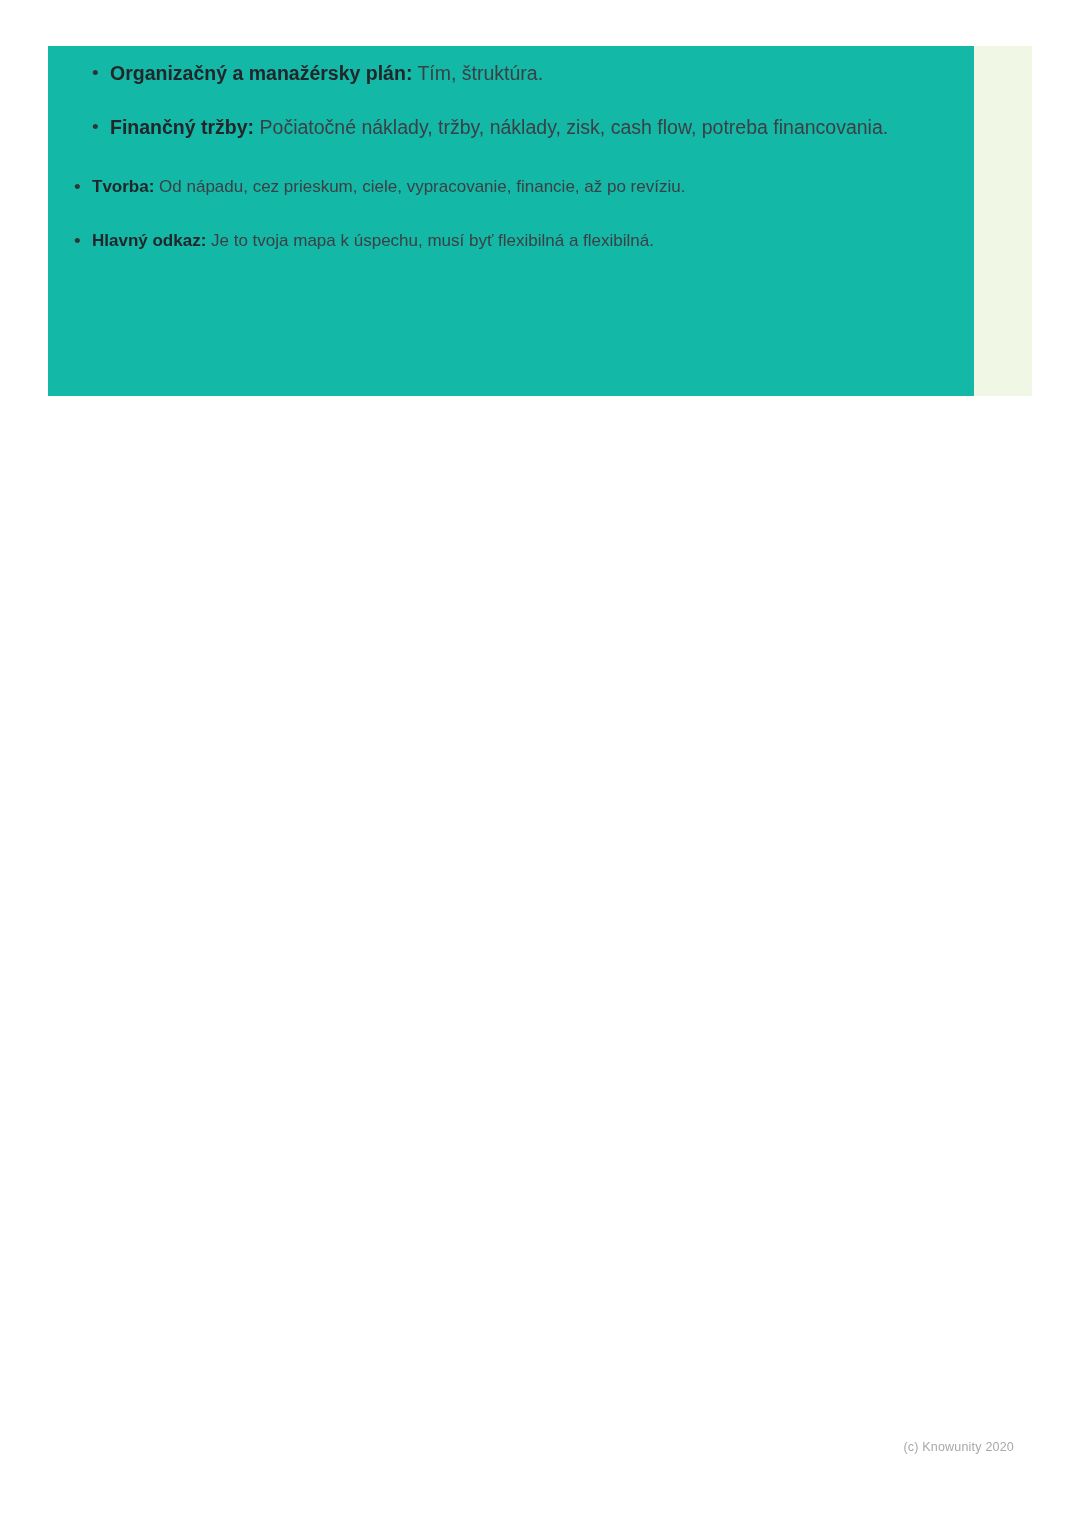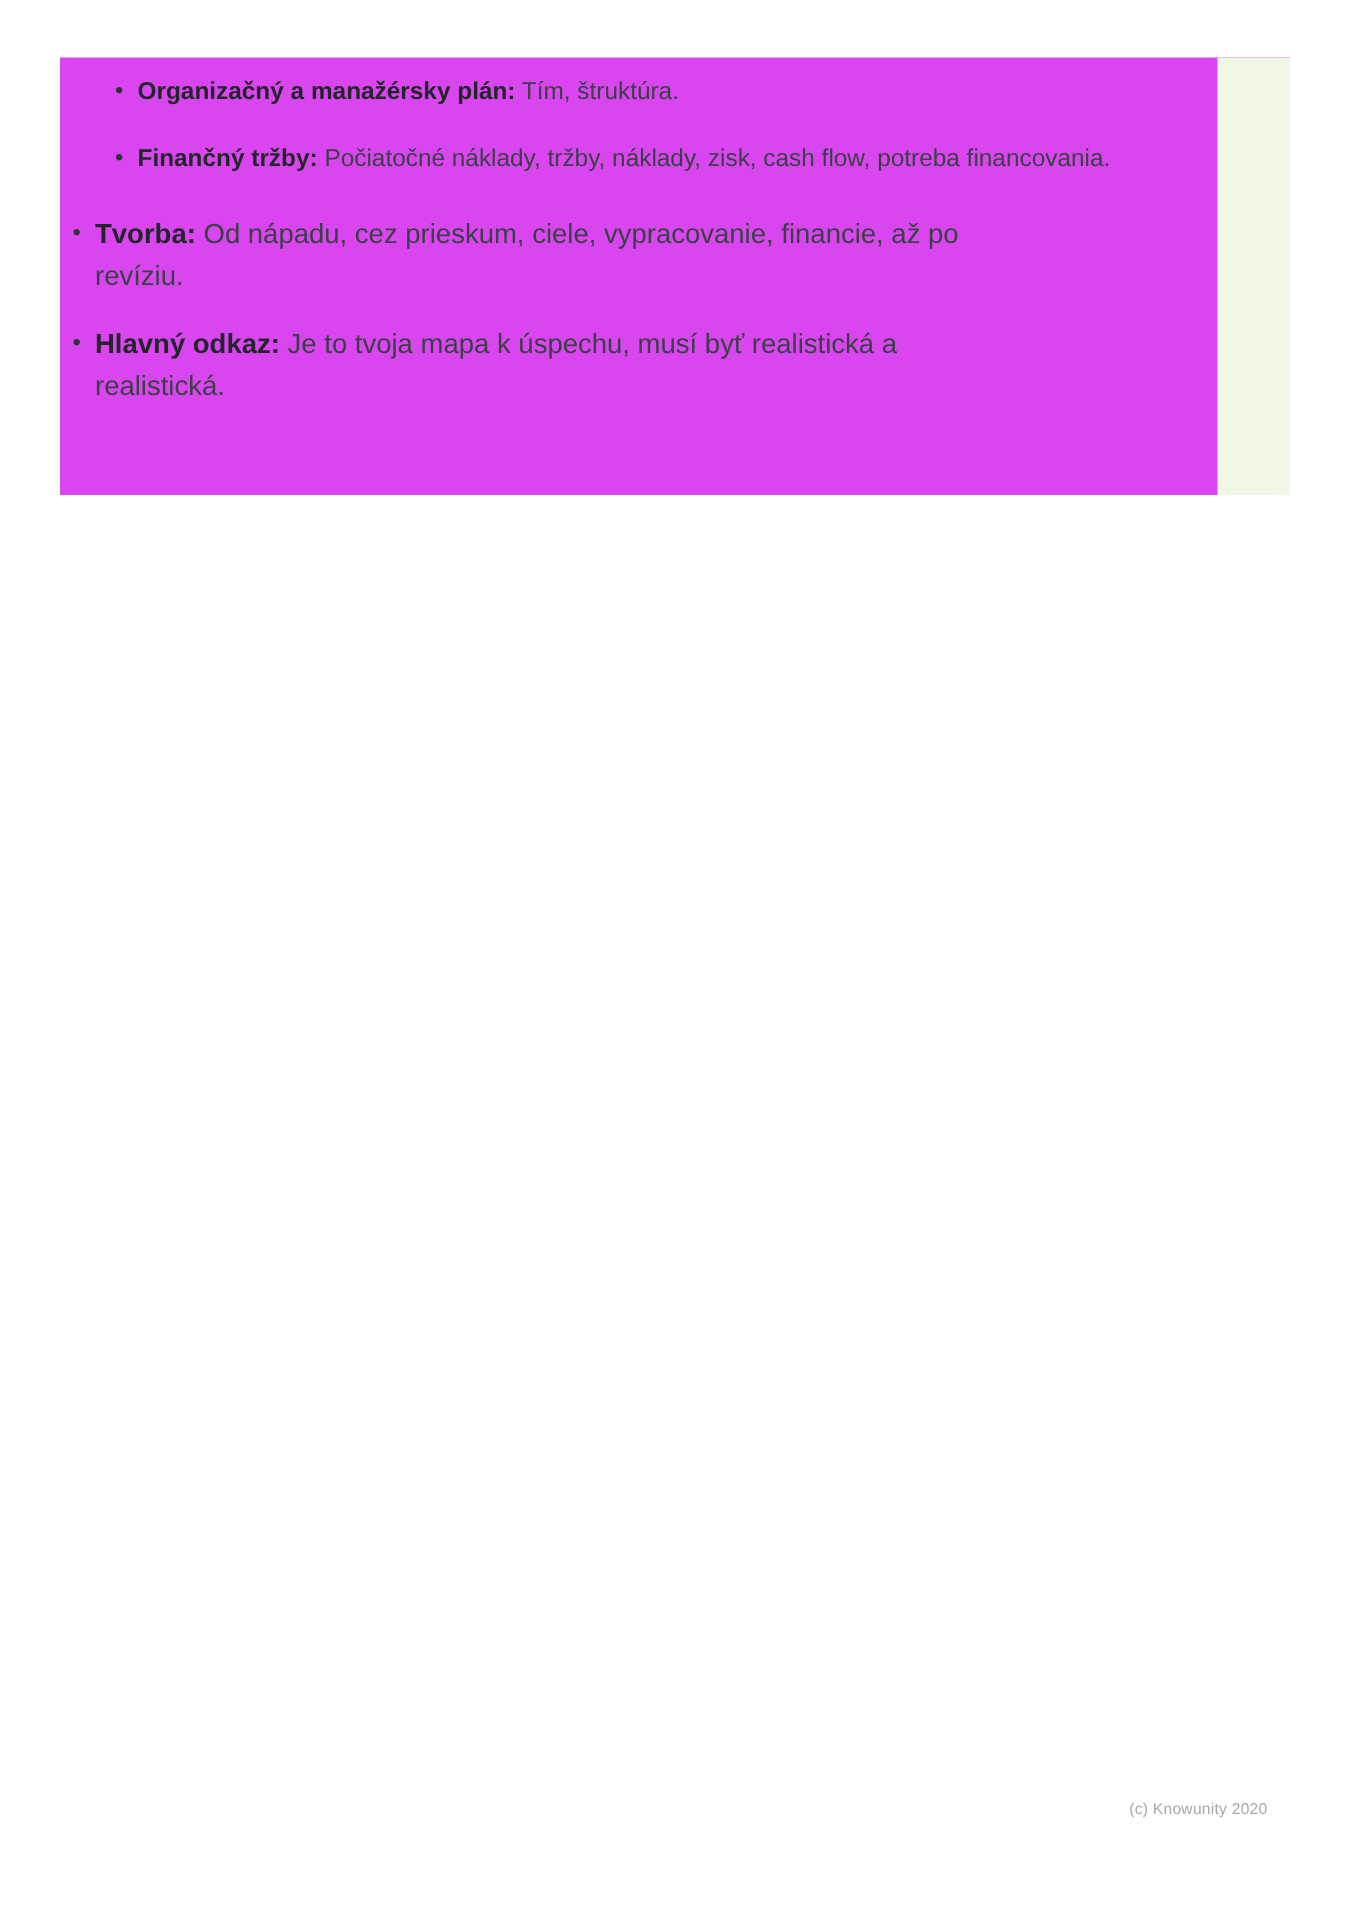--- a/index.html
+++ b/index.html
@@ -15,21 +15,21 @@
     color: #2f3437;
   }
 
   
   .note-card {
     position: absolute;
     left: 48px;
     top: 46px;
     width: 984px;
     height: 350px;
-    background: #d946ef;
+    background: #14b8a6;
     box-sizing: border-box;
     overflow: hidden;
   }
   .note-card .accent-bar {
     position: absolute;
     right: 0;
     top: 0;
     width: 58px;
     height: 100%;
     background: #f0f7e4;
@@ -40,22 +40,22 @@
   }
 
   ul.level-1 {
     list-style: none;
     margin: 0;
     padding: 0;
   }
   ul.level-1 > li {
     position: relative;
     padding-left: 28px;
-    margin: 0 0 20px 0;
-    font-size: 22px;
+    margin: 0 0 20px 16px;
+    font-size: 17px;
     line-height: 34px;
     max-width: 740px;
   }
   ul.level-1 > li::before {
     content: "•";
     position: absolute;
     left: 10px;
     top: 0;
     font-size: 19px;
     line-height: 34px;
@@ -124,20 +124,20 @@
           <span class="lead">Finančný tržby:</span><span class="rest"> Počiatočné náklady, tržby, náklady, zisk, cash flow, potreba financovania.</span>
         </li>
       </ul>
     </div>
 
     <ul class="level-1">
       <li>
         <span class="lead">Tvorba:</span><span class="rest"> Od nápadu, cez prieskum, ciele, vypracovanie, financie, až po revíziu.</span>
       </li>
       <li>
-        <span class="lead">Hlavný odkaz:</span><span class="rest"> Je to tvoja mapa k úspechu, musí byť realistická a realistická.</span>
+        <span class="lead">Hlavný odkaz:</span><span class="rest"> Je to tvoja mapa k úspechu, musí byť flexibilná a flexibilná.</span>
       </li>
     </ul>
 
   </div>
 </div>
 
 <div class="footer-credit">(c) Knowunity 2020</div>
 
 </body></html>

